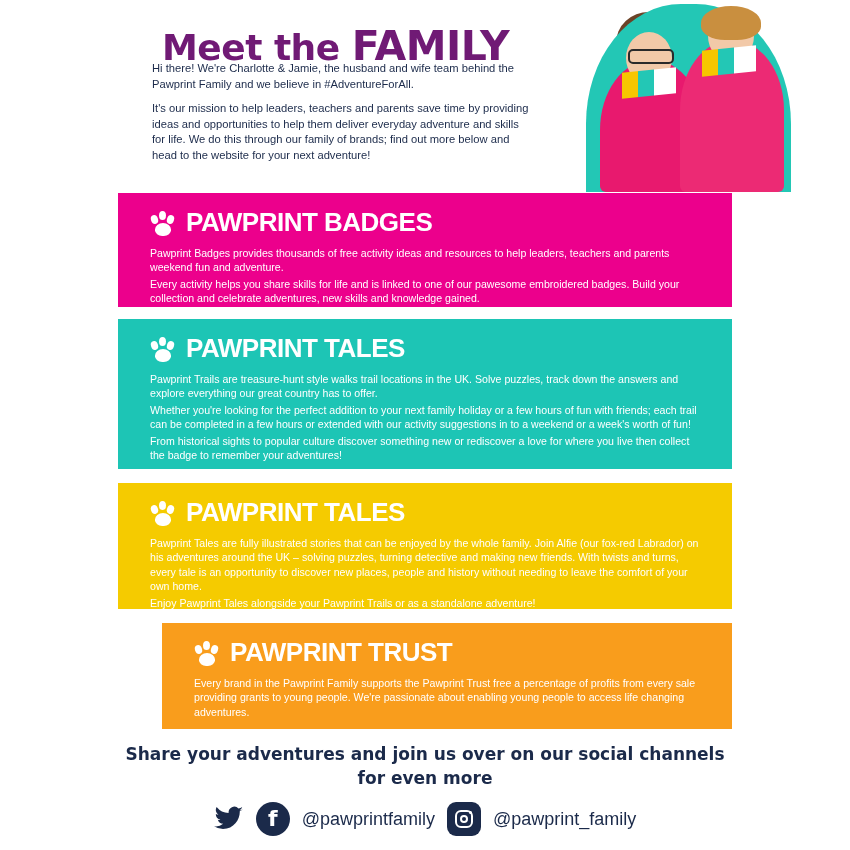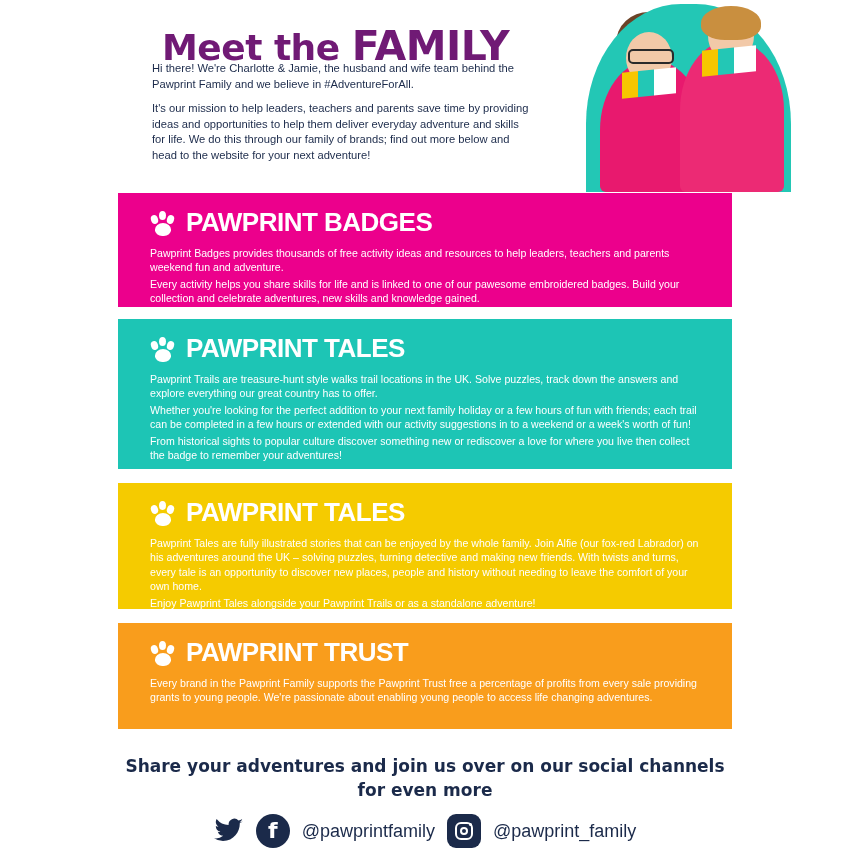--- a/index.html
+++ b/index.html
@@ -219,21 +219,21 @@
     top: 742px;
     width: 850px;
     text-align: center;
   }
   .footer-line {
     font-family: "DejaVu Sans", sans-serif;
     font-weight: bold;
     font-size: 17px;
     line-height: 24px;
     color: #1b2a4a;
-    margin: 12px auto;
+    margin: 0 auto;
     width: 610px;
   }
   .socials {
     margin-top: 12px;
     display: flex;
     justify-content: center;
     align-items: center;
     gap: 12px;
   }
   .social-handle {
@@ -381,21 +381,21 @@
         <span class="block-title">PAWPRINT TALES</span>
       </div>
       <div class="block-body">
         <p>Pawprint Tales are fully illustrated stories that can be enjoyed by the whole family. Join Alfie (our fox-red Labrador) on his adventures around the UK – solving puzzles, turning detective and making new friends. With twists and turns, every tale is an opportunity to discover new places, people and history without needing to leave the comfort of your own home.</p>
         <p>Enjoy Pawprint Tales alongside your Pawprint Trails or as a standalone adventure!</p>
       </div>
     </div>
   </div>
 
   <div class="block-wrap" id="block-trust-wrap">
-    <div class="block block-trust" style="height:100%;">
+    <div class="block block-trust" style="height:100%;margin-left:44px;">
       <div class="block-head">
         <span class="paw">
           <i class="p1"></i>
             <i class="p2"></i>
             <i class="p3"></i>
             <i class="pad"></i>
         </span>
         <span class="block-title">PAWPRINT TRUST</span>
       </div>
       <div class="block-body">

